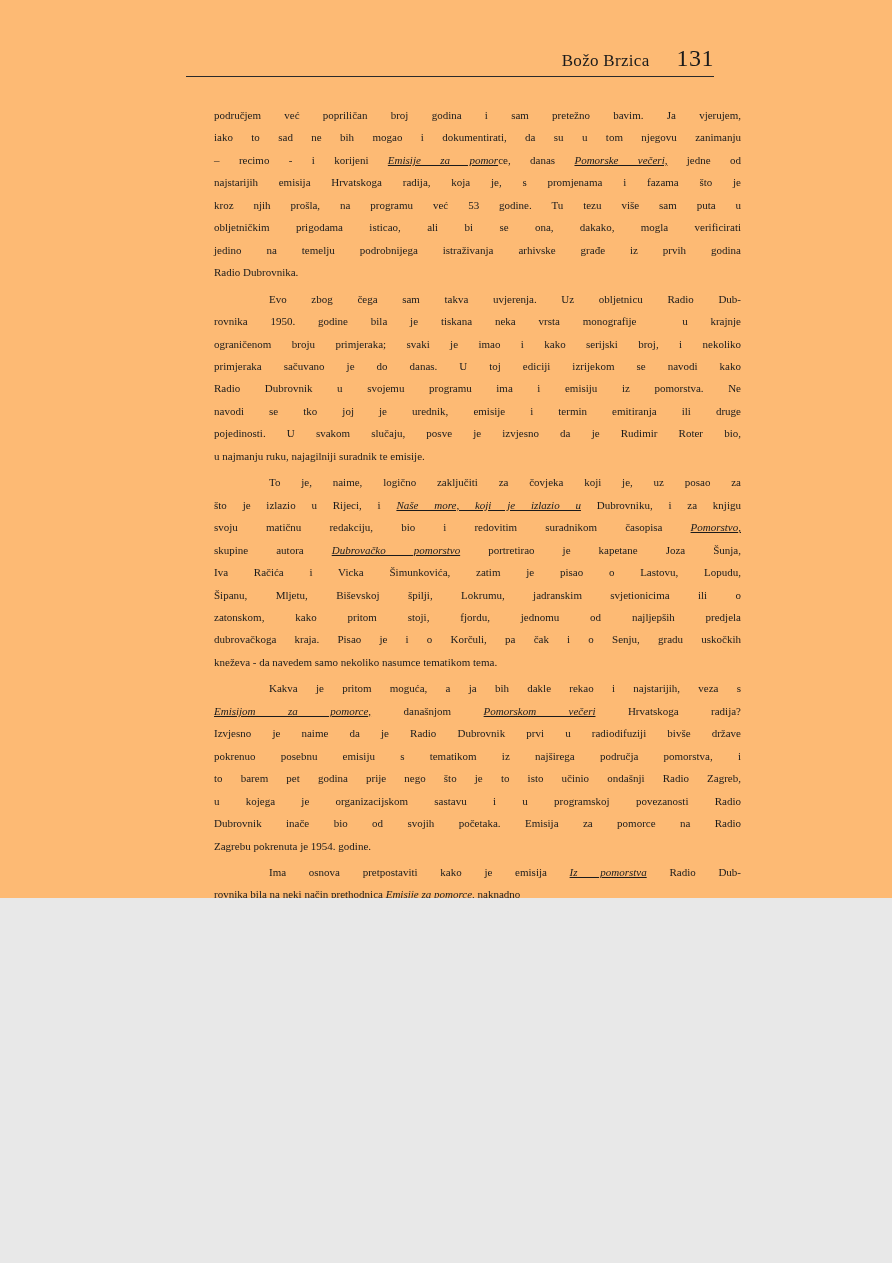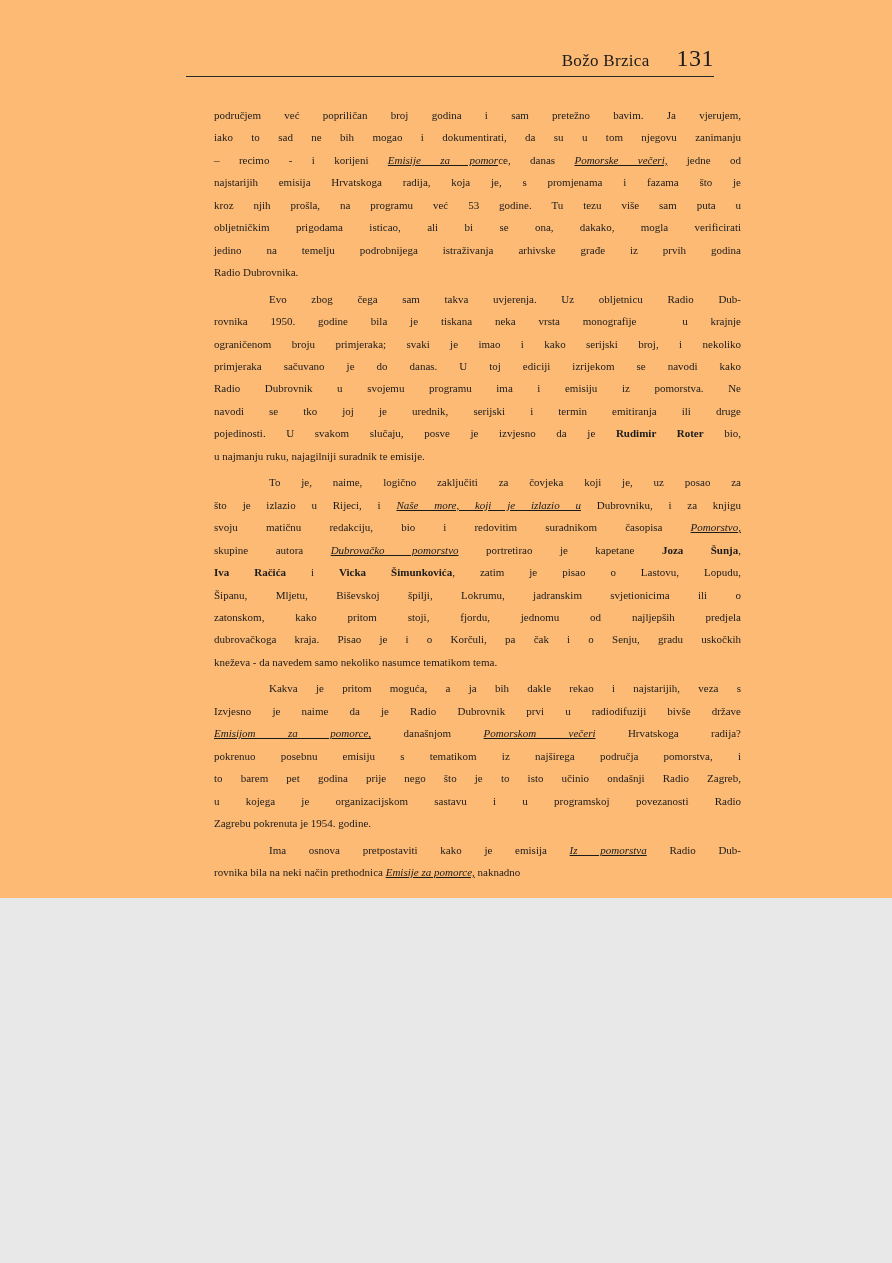--- a/index.html
+++ b/index.html
@@ -48,21 +48,21 @@
   }
   .paragraph { margin: 0; }
   .paragraph + .paragraph { margin-top: 4px; }
   .line {
     text-align: justify;
     text-align-last: justify;
   }
   .line.lastline { text-align-last: left; }
   .line.indent { text-indent: 55px; }
   .line em { font-style: italic; text-decoration: underline; }
-  .line strong { font-weight: bold; }
+  .line strong { font-weight: normal; }
 </style>
 </head>
 <body>
 
 <div class="page">
   <div class="header">
     <span class="author">Božo Brzica</span>
     <span class="pagenum">131</span>
   </div>
   <div class="content">
@@ -75,42 +75,43 @@
         <div class="line"><span>obljetničkim prigodama isticao, ali bi se ona, dakako, mogla verificirati</span></div>
         <div class="line"><span>jedino na temelju podrobnijega istraživanja arhivske građe iz prvih godina</span></div>
         <div class="line lastline"><span>Radio Dubrovnika.</span></div>
       </div>
       <div class="paragraph">
         <div class="line indent"><span>Evo zbog čega sam takva uvjerenja. Uz obljetnicu Radio Dub-</span></div>
         <div class="line"><span>rovnika 1950. godine bila je tiskana neka vrsta monografije &nbsp;u krajnje</span></div>
         <div class="line"><span>ograničenom broju primjeraka; svaki je imao i kako serijski broj, i nekoliko</span></div>
         <div class="line"><span>primjeraka sačuvano je do danas. U toj ediciji izrijekom se navodi kako</span></div>
         <div class="line"><span>Radio Dubrovnik u svojemu programu ima i emisiju iz pomorstva. Ne</span></div>
-        <div class="line"><span>navodi se tko joj je urednik, serijski i termin emitiranja ili druge</span></div>
+        <div class="line"><span>navodi se tko joj je urednik, emisije i termin emitiranja ili druge</span></div>
         <div class="line"><span>pojedinosti. U svakom slučaju, posve je izvjesno da je </span><strong>Rudimir Roter</strong><span> bio,</span></div>
         <div class="line lastline"><span>u najmanju ruku, najagilniji suradnik te emisije.</span></div>
       </div>
       <div class="paragraph">
         <div class="line indent"><span>To je, naime, logično zaključiti za čovjeka koji je, uz posao za</span></div>
         <div class="line"><span>što je izlazio u Rijeci, i </span><em>Naše more, koji je izlazio u</em><span> Dubrovniku, i za knjigu</span></div>
         <div class="line"><span>svoju matičnu redakciju, bio i redovitim suradnikom časopisa </span><em>Pomorstvo,</em></div>
         <div class="line"><span>skupine autora </span><em>Dubrovačko pomorstvo</em><span> portretirao je kapetane </span><strong>Joza Šunja</strong><span>,</span></div>
         <div class="line"><strong>Iva Račića</strong><span> i </span><strong>Vicka Šimunkovića</strong><span>, zatim je pisao o Lastovu, Lopudu,</span></div>
         <div class="line"><span>Šipanu, Mljetu, Biševskoj špilji, Lokrumu, jadranskim svjetionicima ili o</span></div>
         <div class="line"><span>zatonskom, kako pritom stoji, fjordu, jednomu od najljepših predjela</span></div>
         <div class="line"><span>dubrovačkoga kraja. Pisao je i o Korčuli, pa čak i o Senju, gradu uskočkih</span></div>
         <div class="line lastline"><span>kneževa - da navedem samo nekoliko nasumce tematikom tema.</span></div>
       </div>
       <div class="paragraph">
         <div class="line indent"><span>Kakva je pritom moguća, a ja bih dakle rekao i najstarijih, veza s</span></div>
+        <div class="line"><em>Emisijom za pomorce,</em><span> današnjom </span><em>Pomorskom večeri</em><span> Hrvatskoga radija?</span></div>
         <div class="line"><span>Izvjesno je naime da je Radio Dubrovnik prvi u radiodifuziji bivše države</span></div>
-        <div class="line"><em>Emisijom za pomorce,</em><span> današnjom </span><em>Pomorskom večeri</em><span> Hrvatskoga radija?</span></div>
         <div class="line"><span>pokrenuo posebnu emisiju s tematikom iz najširega područja pomorstva, i</span></div>
         <div class="line"><span>to barem pet godina prije nego što je to isto učinio ondašnji Radio Zagreb,</span></div>
         <div class="line"><span>u kojega je organizacijskom sastavu i u programskoj povezanosti Radio</span></div>
+        <div class="line"><span>Dubrovnik inače bio od svojih početaka. Emisija za pomorce na Radio</span></div>
         <div class="line lastline"><span>Zagrebu pokrenuta je 1954. godine.</span></div>
       </div>
       <div class="paragraph">
         <div class="line indent"><span>Ima osnova pretpostaviti kako je emisija </span><em>Iz pomorstva</em><span> Radio Dub-</span></div>
         <div class="line lastline"><span>rovnika bila na neki način prethodnica </span><em>Emisije za pomorce,</em><span> naknadno</span></div>
       </div>
     </div>
 </div>
 
 </body></html>

